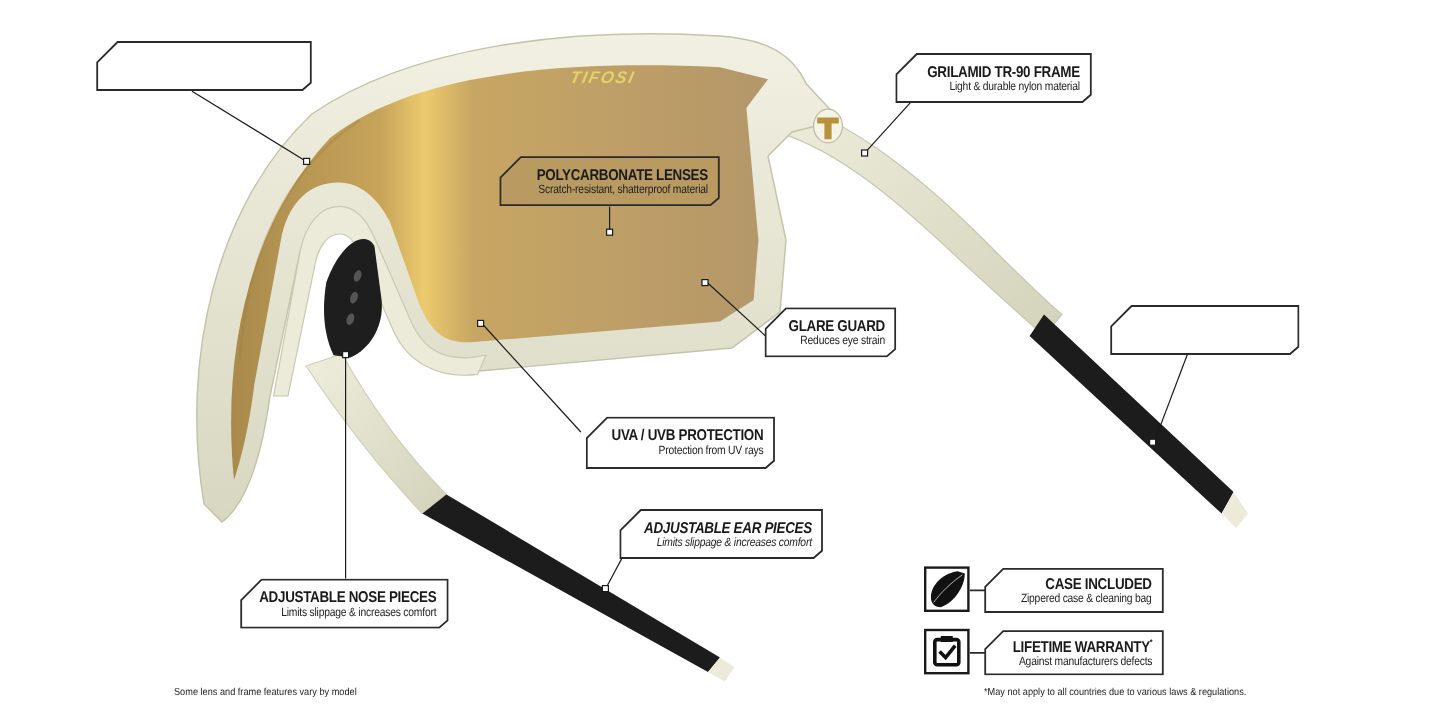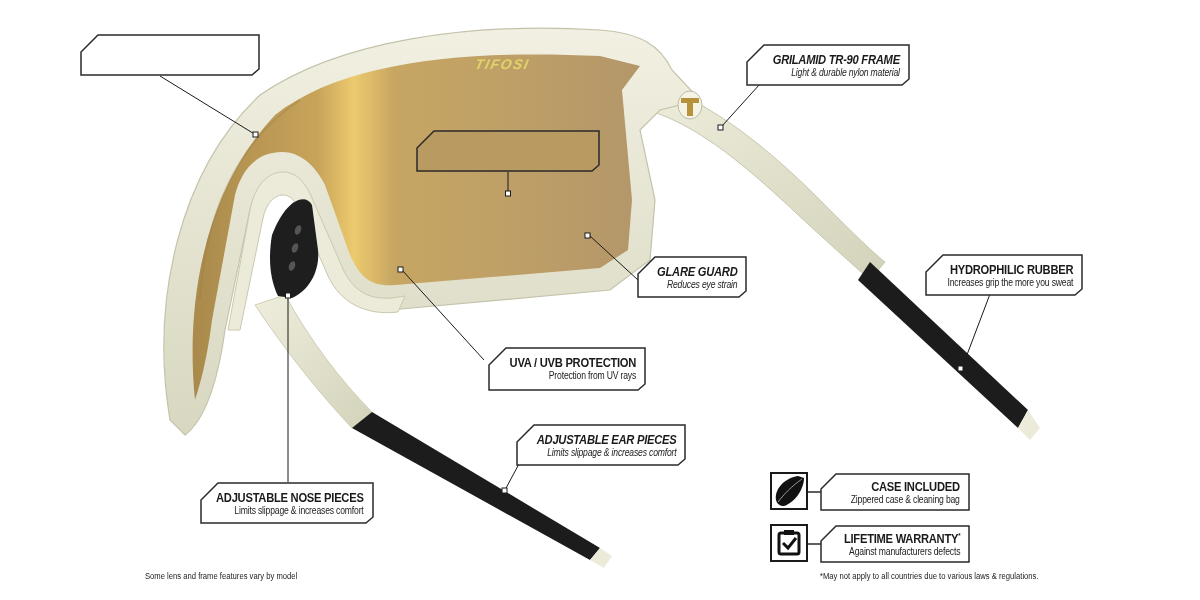--- a/index.html
+++ b/index.html
@@ -102,54 +102,54 @@
     <rect x="285.5" y="293" width="5" height="5" fill="#fff"></rect>
   </g>
 </svg>
 
 <div class="callout" style="left:80px;top:34px;width:180px;height:42px;">
   <svg class="frame" width="180" height="42" viewBox="0 0 180 42">
     <path d="M18 1 L179 1 L179 35 L172 41 L1 41 L1 18 Z" fill="#fff" stroke="#2a2a2a" stroke-width="1.5"></path>
   </svg>
 </div>
 
-<div class="callout" style="left:746px;top:44px;width:164px;height:42px;font-style:italic;">
+<div class="callout" style="left:746px;top:44px;width:164px;height:42px;">
   <svg class="frame" width="164" height="42" viewBox="0 0 164 42">
     <path d="M18 1 L163 1 L163 35 L156 41 L1 41 L1 18 Z" fill="#fff" stroke="#2a2a2a" stroke-width="1.5"></path>
   </svg>
   <div class="inner">
     <span class="title">GRILAMID TR-90 FRAME</span>
     <span class="sub">Light &amp; durable nylon material</span>
   </div>
 </div>
 
 <div class="callout" style="left:416px;top:130px;width:184px;height:42px;">
   <svg class="frame" width="184" height="42" viewBox="0 0 184 42">
     <path d="M18 1 L183 1 L183 35 L176 41 L1 41 L1 18 Z" fill="#b99b62" stroke="#2a2a2a" stroke-width="1.5"></path>
   </svg>
-</div>
-
-<div class="callout" style="left:637px;top:256px;width:110px;height:54px;font-style:italic;">
+  <div class="inner">
+    <span class="title">POLYCARBONATE LENSES</span>
+    <span class="sub">Scratch-resistant, shatterproof material</span>
+  </div>
+</div>
+
+<div class="callout" style="left:637px;top:256px;width:110px;height:54px;">
   <svg class="frame" width="110" height="42" viewBox="0 0 110 42">
     <path d="M18 1 L109 1 L109 35 L102 41 L1 41 L1 18 Z" fill="#fff" stroke="#2a2a2a" stroke-width="1.5"></path>
   </svg>
   <div class="inner">
     <span class="title">GLARE GUARD</span>
     <span class="sub">Reduces eye strain</span>
   </div>
 </div>
 
 <div class="callout" style="left:925px;top:254px;width:158px;height:42px;">
   <svg class="frame" width="158" height="42" viewBox="0 0 158 42">
     <path d="M18 1 L157 1 L157 35 L150 41 L1 41 L1 18 Z" fill="#fff" stroke="#2a2a2a" stroke-width="1.5"></path>
   </svg>
-  <div class="inner">
-    <span class="title">HYDROPHILIC RUBBER</span>
-    <span class="sub">Increases grip the more you sweat</span>
-  </div>
 </div>
 
 <div class="callout" style="left:488px;top:328px;width:158px;height:44px;margin-top:19px;">
   <svg class="frame" width="158" height="44" viewBox="0 0 158 44">
     <path d="M18 1 L157 1 L157 37 L150 43 L1 43 L1 18 Z" fill="#fff" stroke="#2a2a2a" stroke-width="1.5"></path>
   </svg>
   <div class="inner">
     <span class="title">UVA / UVB PROTECTION</span>
     <span class="sub">Protection from UV rays</span>
   </div>

